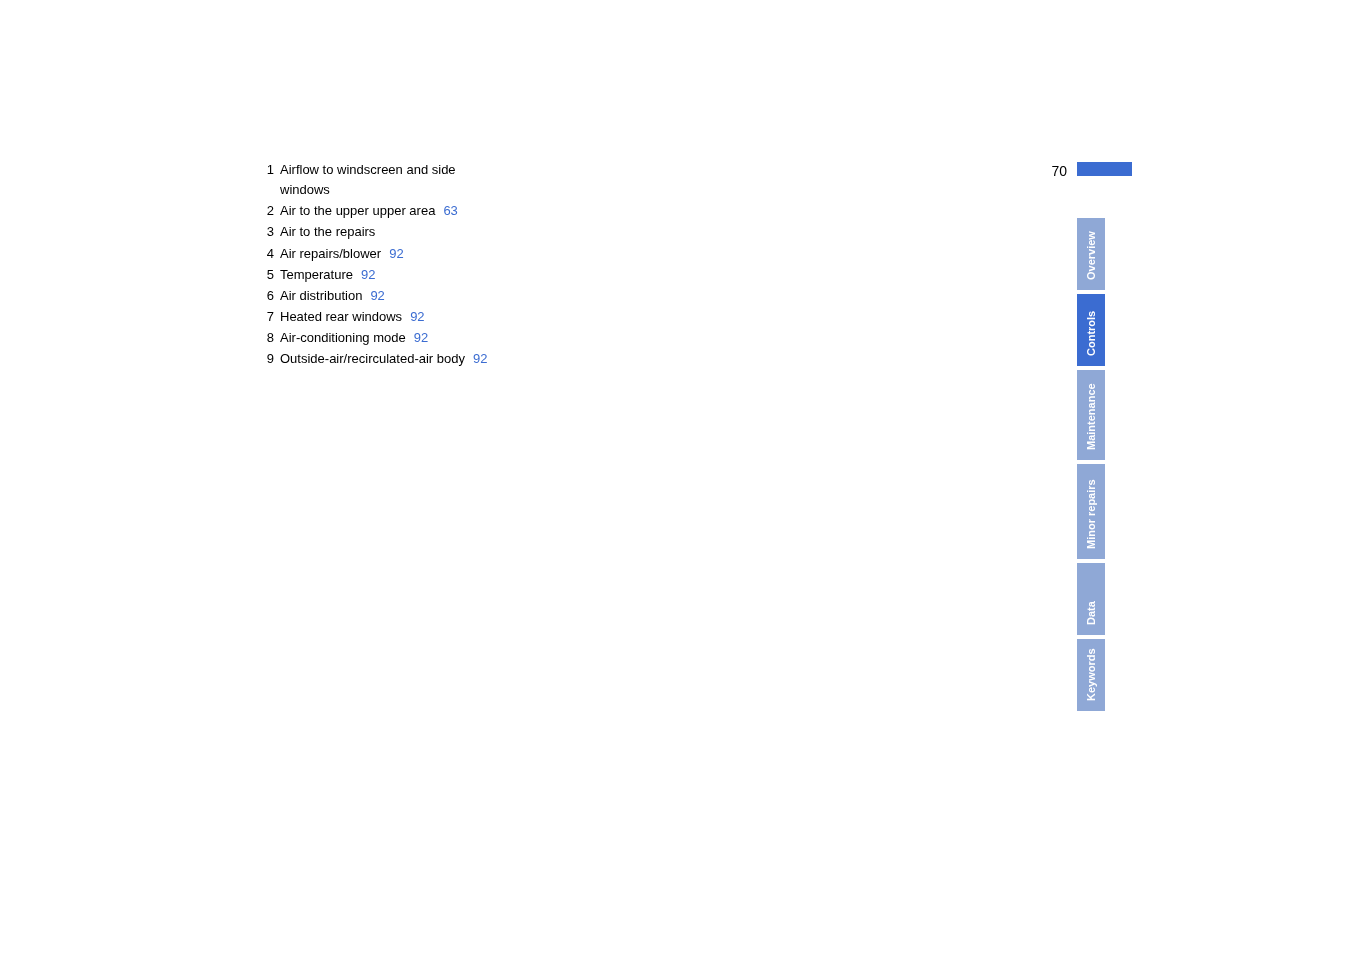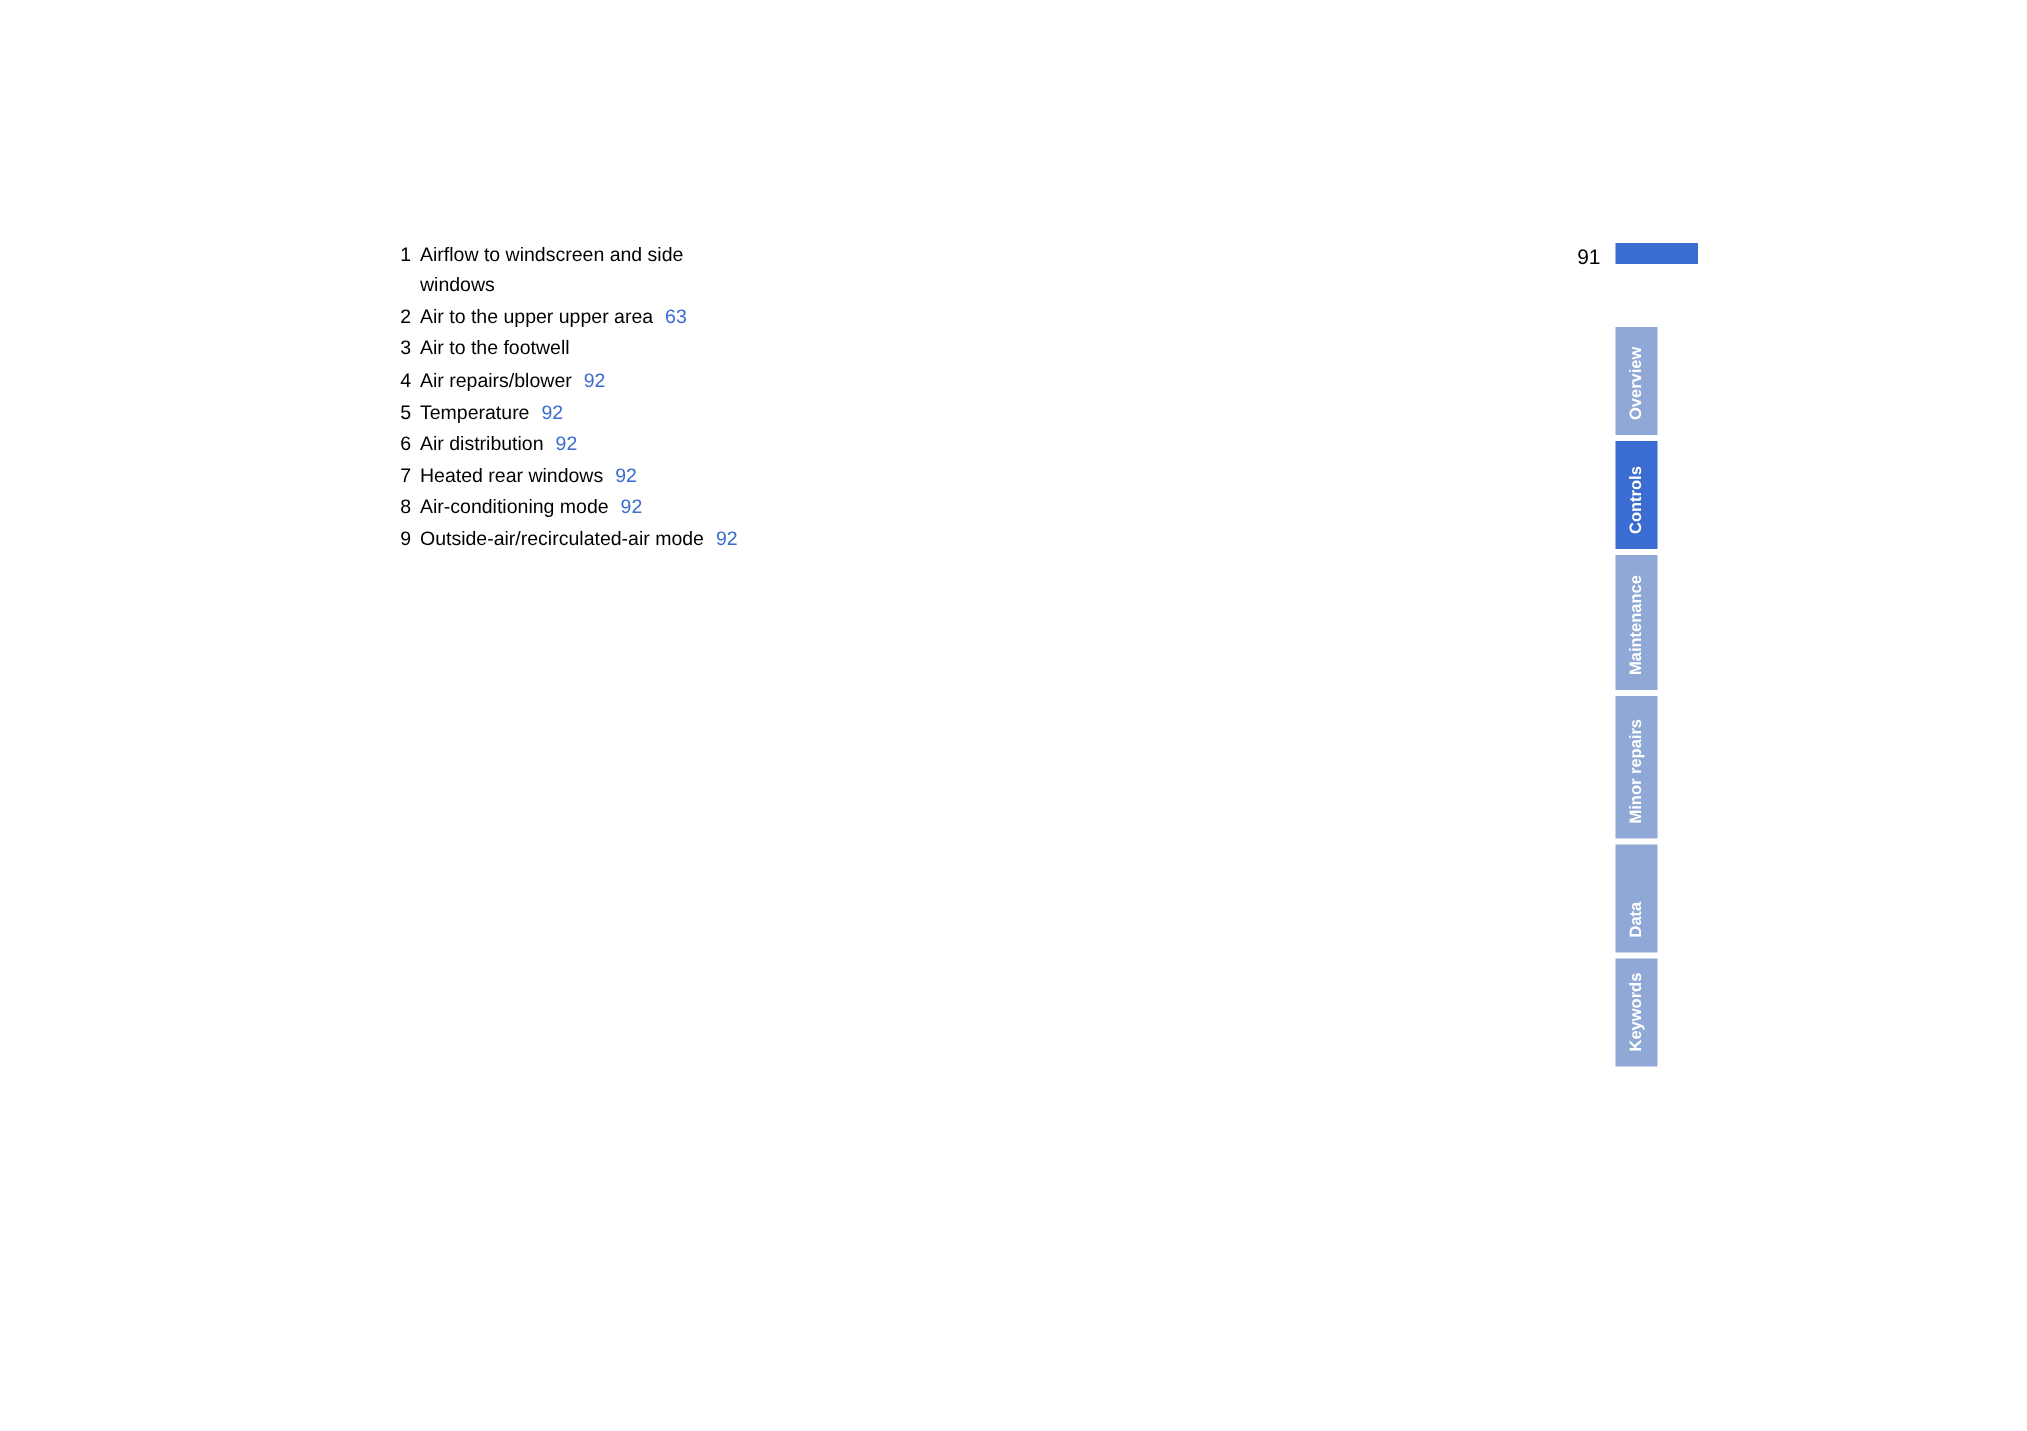--- a/index.html
+++ b/index.html
@@ -112,21 +112,21 @@
     <div class="list-item" style="max-width: 230px;">
       <span class="list-number">1</span>
       <span class="list-text"><span class="list-text-inner">Airflow to windscreen and side windows</span></span>
     </div>
     <div class="list-item">
       <span class="list-number">2</span>
       <span class="list-text"><span class="list-text-inner">Air to the upper upper area</span><span class="page-ref">63</span></span>
     </div>
     <div class="list-item">
       <span class="list-number">3</span>
-      <span class="list-text"><span class="list-text-inner">Air to the footwell</span></span>
+      <span class="list-text"><span class="list-text-inner">Air to the repairs</span></span>
     </div>
     <div class="list-item">
       <span class="list-number">4</span>
       <span class="list-text"><span class="list-text-inner">Air repairs/blower</span><span class="page-ref">92</span></span>
     </div>
     <div class="list-item">
       <span class="list-number">5</span>
       <span class="list-text"><span class="list-text-inner">Temperature</span><span class="page-ref">92</span></span>
     </div>
     <div class="list-item">
@@ -136,26 +136,26 @@
     <div class="list-item">
       <span class="list-number">7</span>
       <span class="list-text"><span class="list-text-inner">Heated rear windows</span><span class="page-ref">92</span></span>
     </div>
     <div class="list-item">
       <span class="list-number">8</span>
       <span class="list-text"><span class="list-text-inner">Air-conditioning mode</span><span class="page-ref">92</span></span>
     </div>
     <div class="list-item">
       <span class="list-number">9</span>
-      <span class="list-text"><span class="list-text-inner">Outside-air/recirculated-air mode</span><span class="page-ref">92</span></span>
+      <span class="list-text"><span class="list-text-inner">Outside-air/recirculated-air body</span><span class="page-ref">92</span></span>
     </div>
   </div>
 </div>
 
-<div class="page-number">91</div>
+<div class="page-number">70</div>
 <div class="header-bar"></div>
 
 <div class="side-tabs">
   <div class="tab tab-light tab-overview">Overview</div>
   <div class="tab tab-dark tab-controls">Controls</div>
   <div class="tab tab-light tab-maintenance">Maintenance</div>
   <div class="tab tab-light tab-minor-repairs">Minor repairs</div>
   <div class="tab tab-light tab-data">Data</div>
   <div class="tab tab-light tab-keywords">Keywords</div>
 </div>

